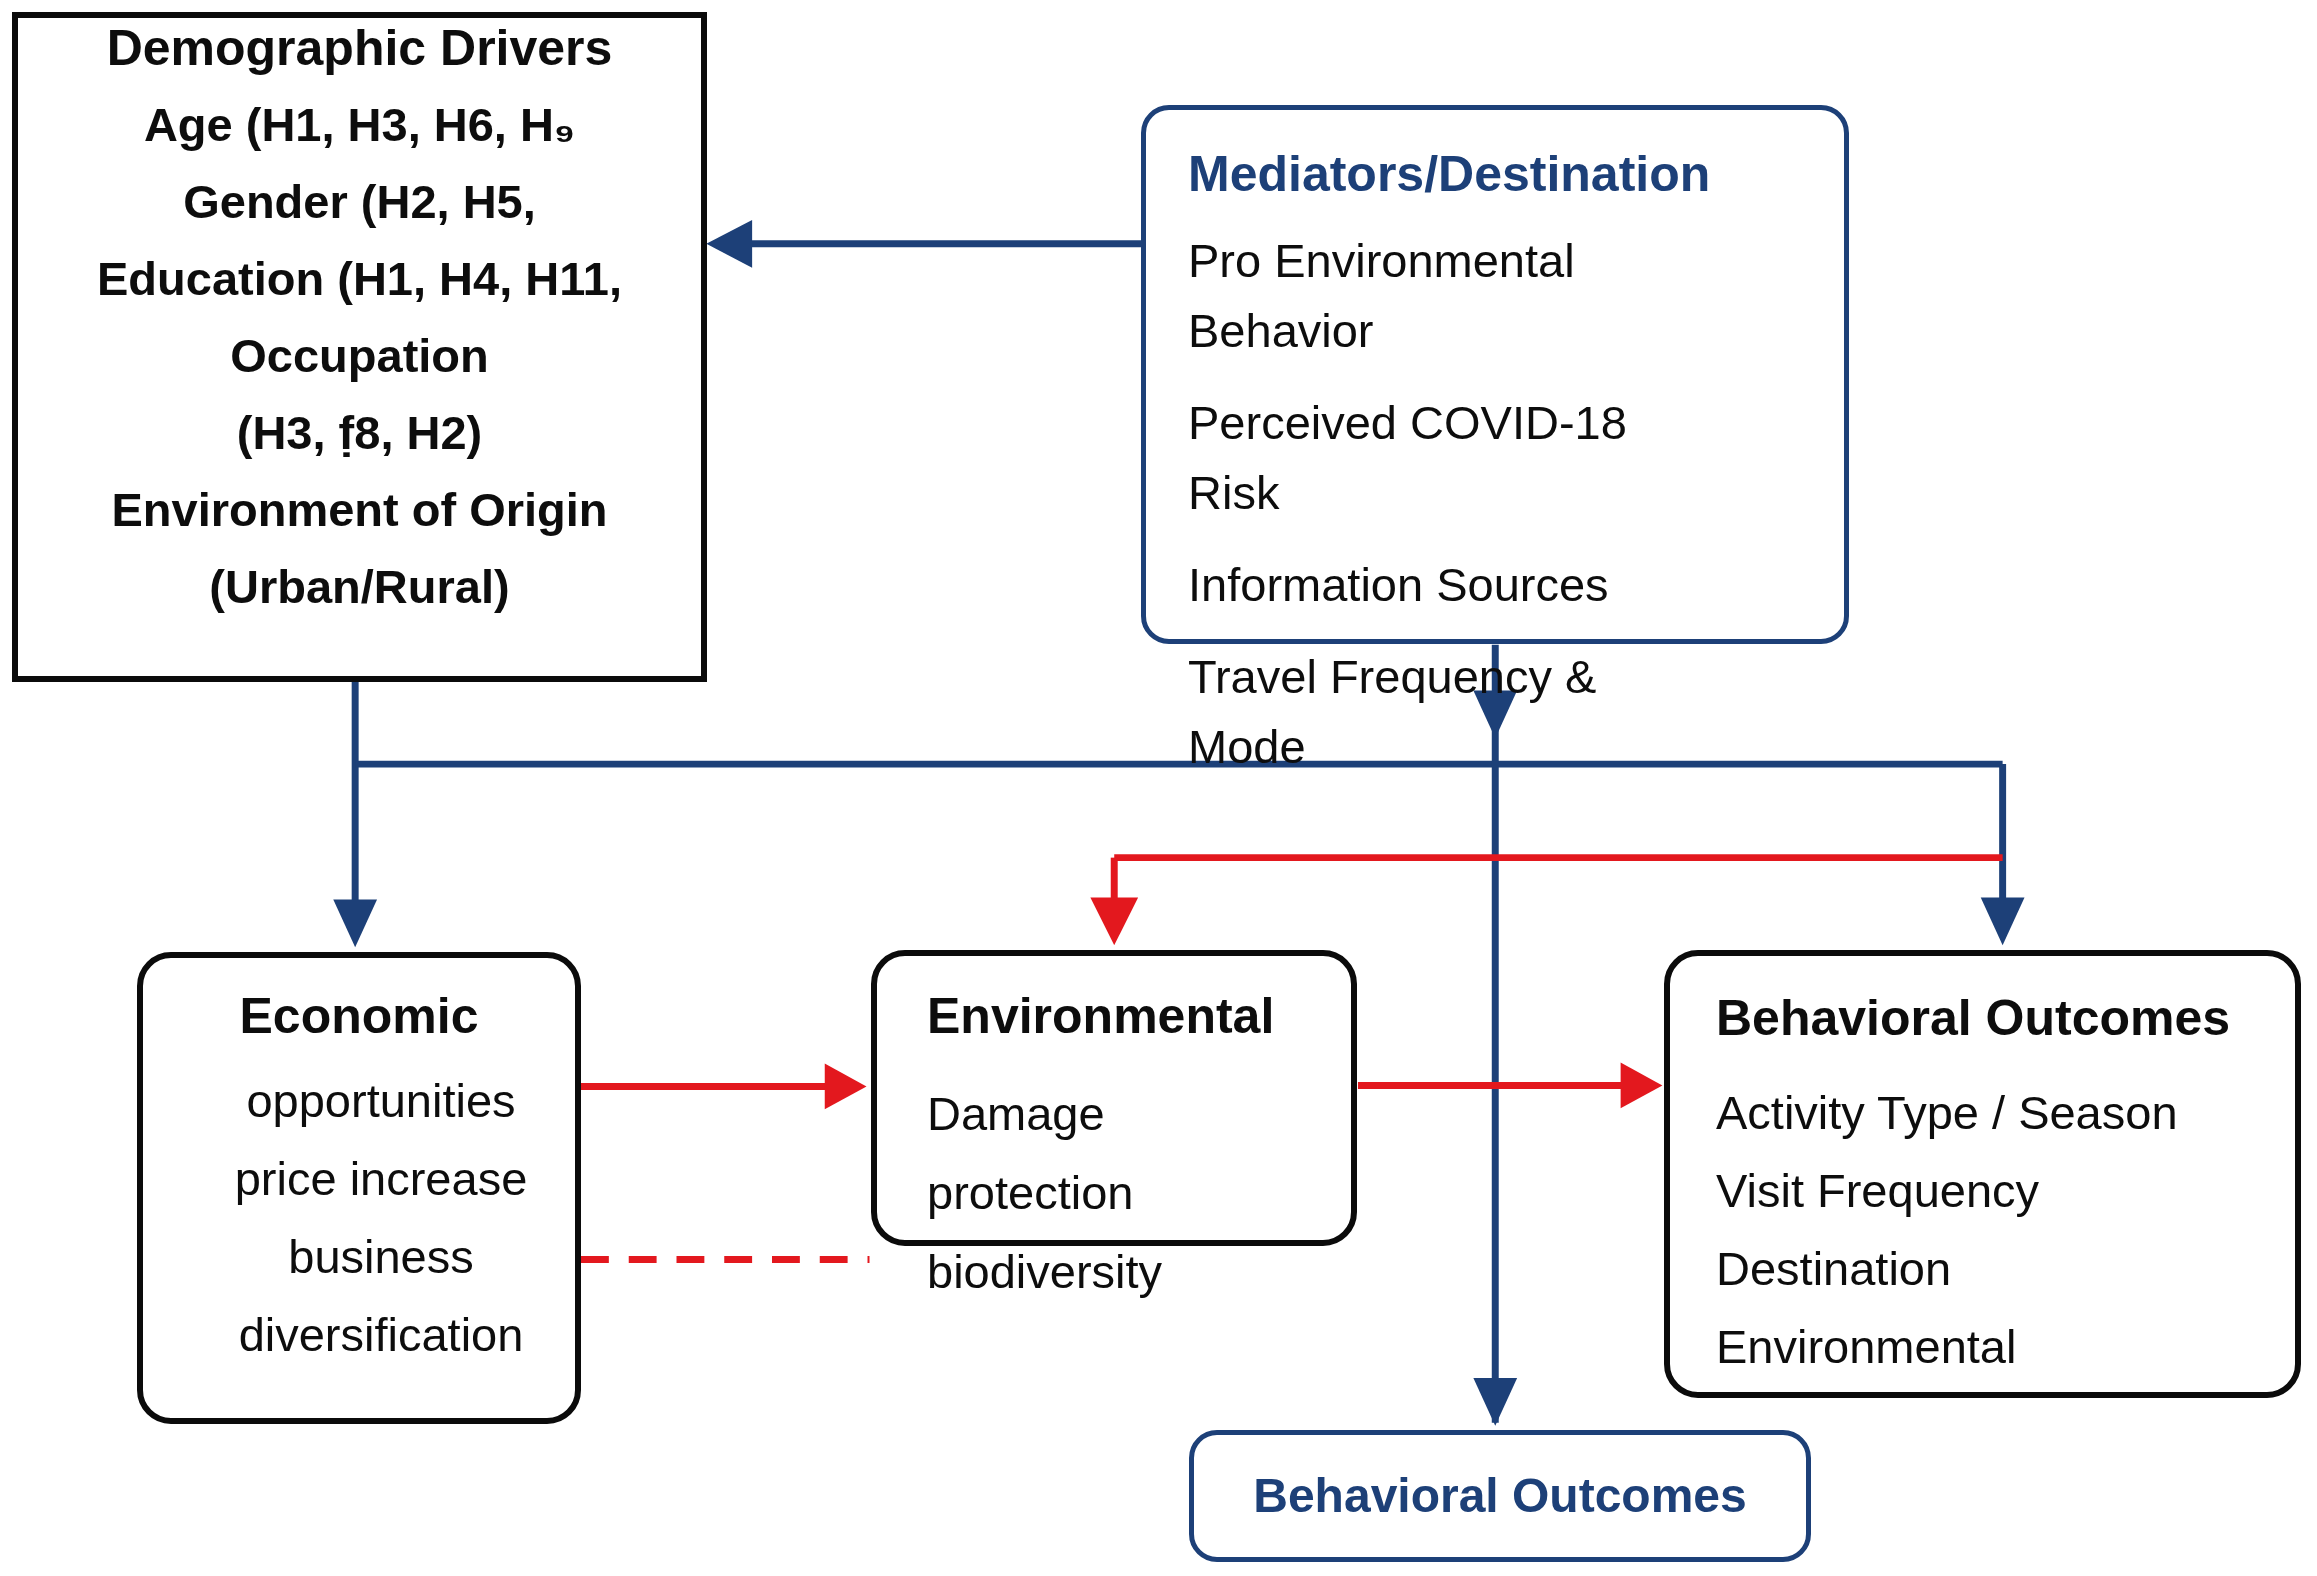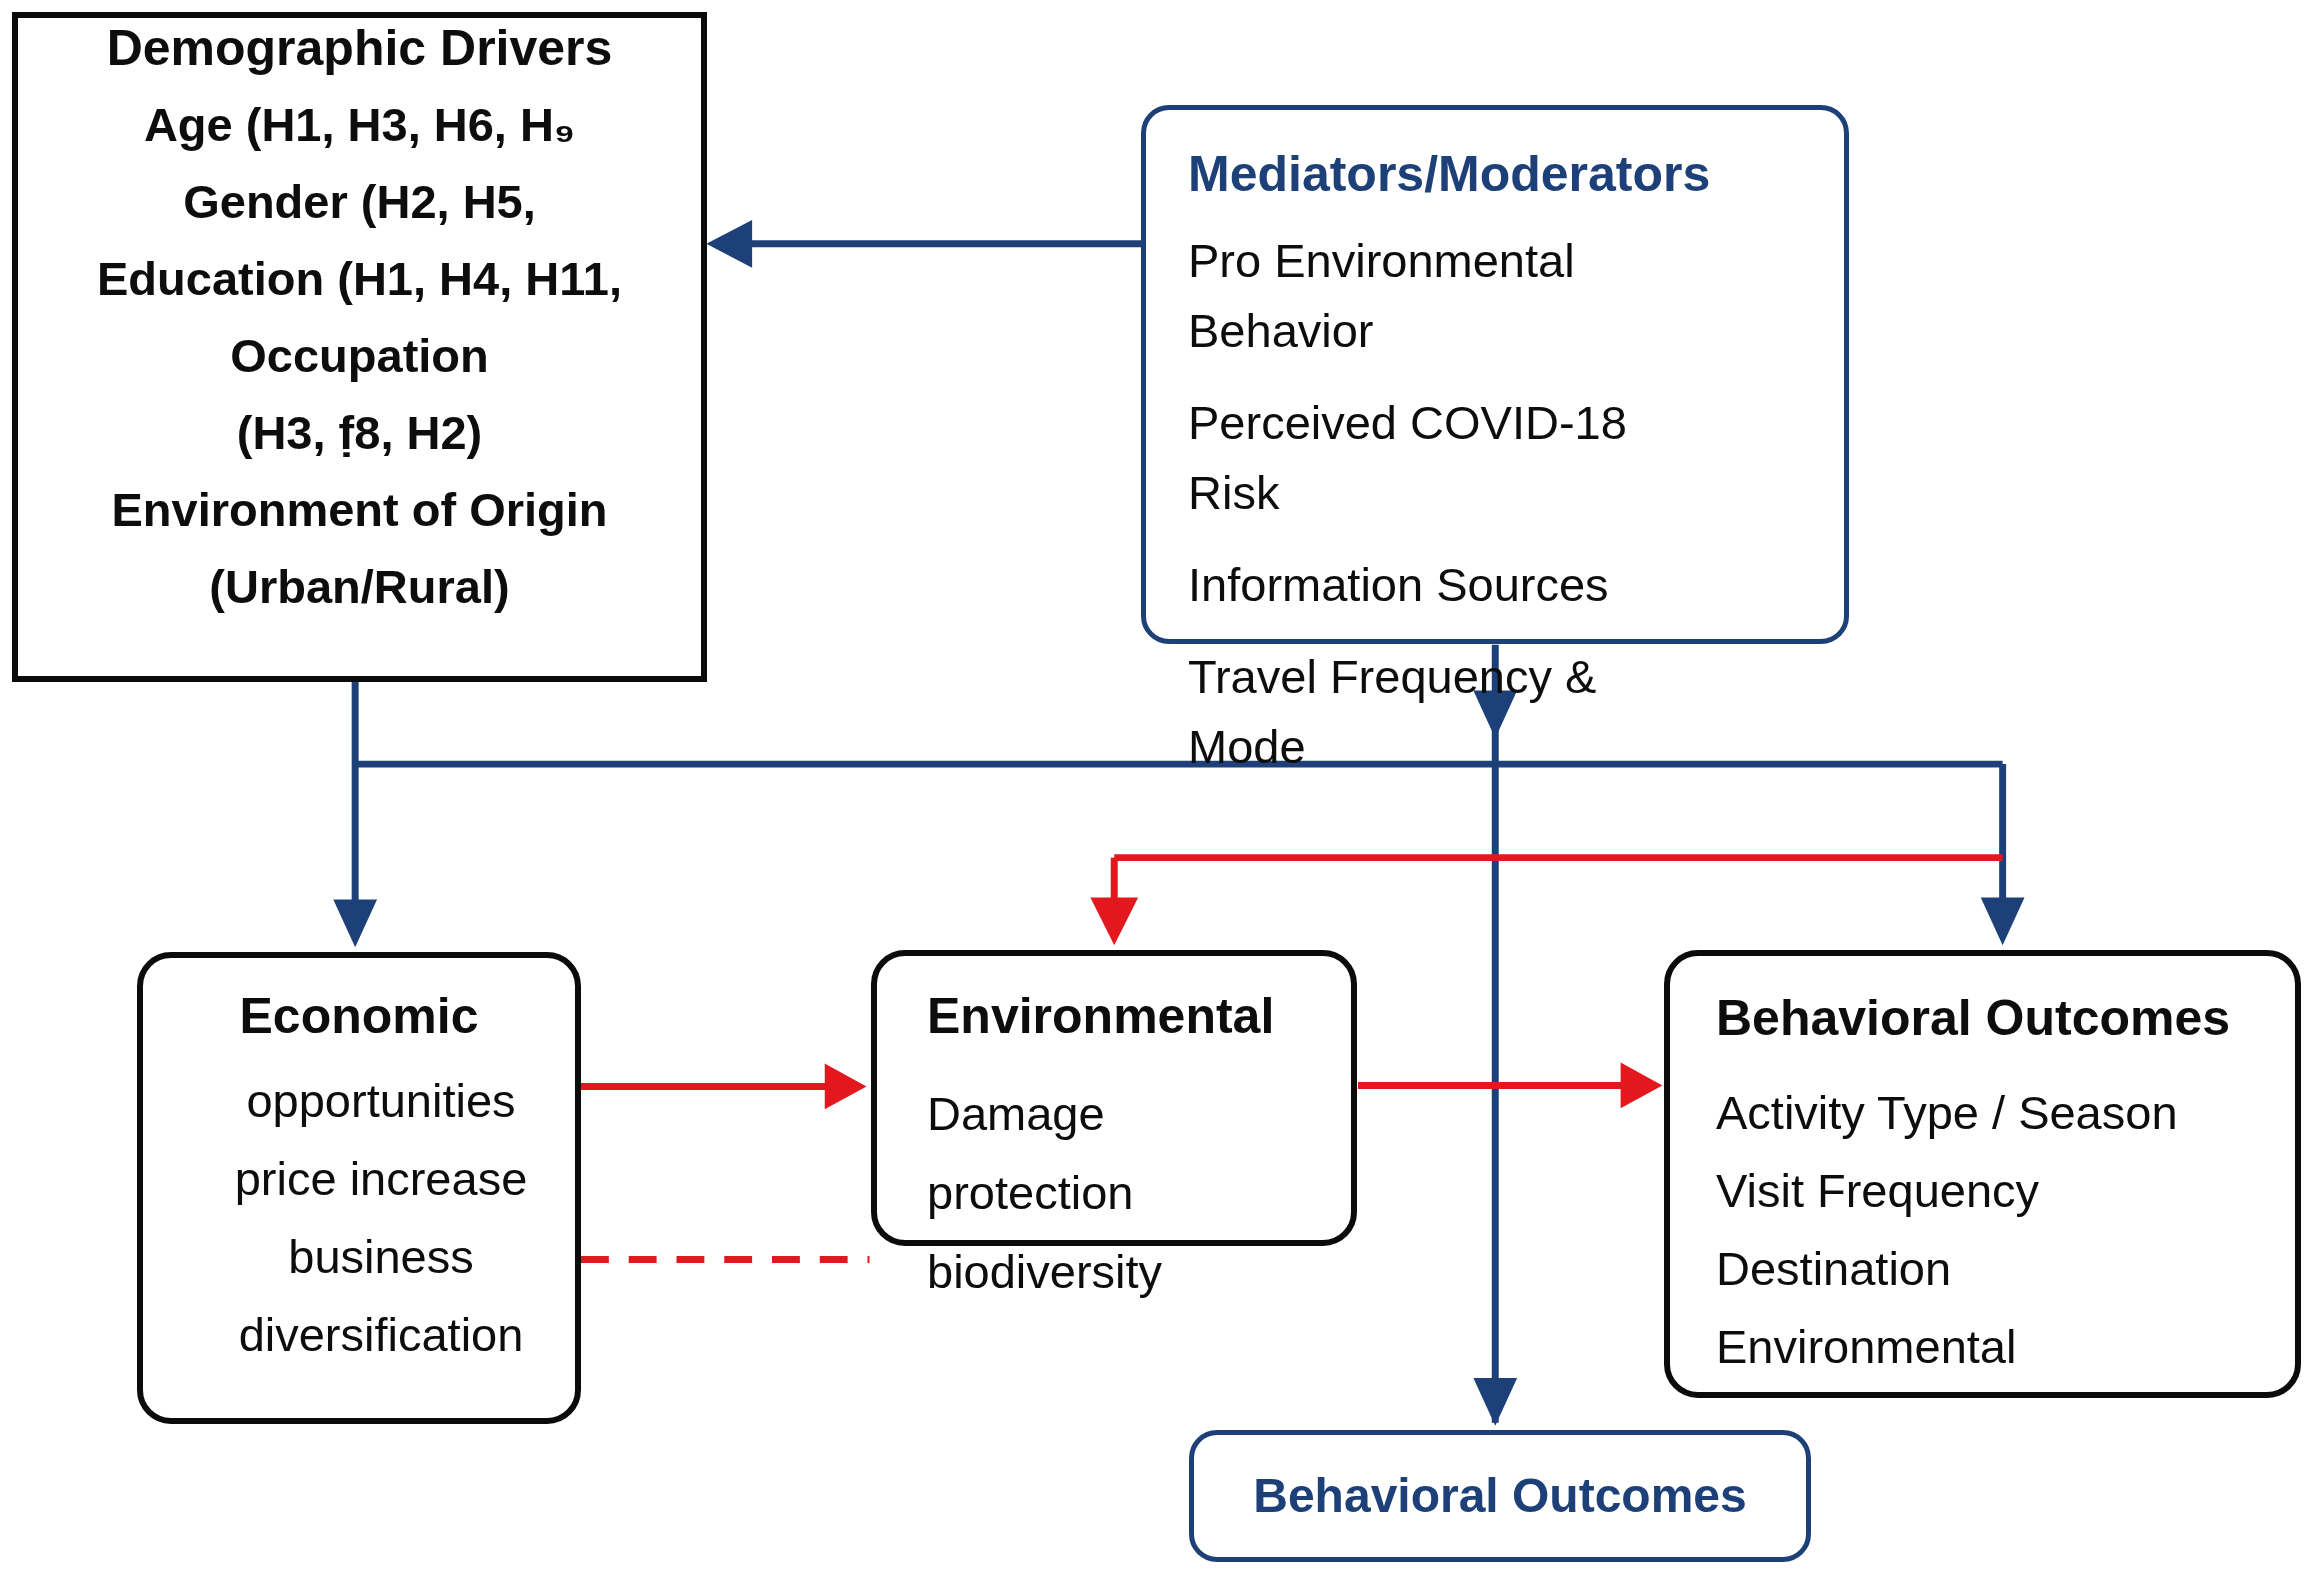--- a/index.html
+++ b/index.html
@@ -84,21 +84,21 @@
     <div class="line">Age (H1, H3, H6, H₉</div>
     <div class="line">Gender (H2, H5,</div>
     <div class="line">Education (H1, H4, H11,</div>
     <div class="line">Occupation</div>
     <div class="line">(H3, f̣8, H2)</div>
     <div class="line">Environment of Origin</div>
     <div class="line">(Urban/Rural)</div>
   </div>
 
   <div class="box navy-box mediators">
-    <div class="title navy-text">Mediators/Moderators</div>
+    <div class="title navy-text">Mediators/Destination</div>
     <div class="line">Pro Environmental Behavior</div>
     <div class="line">Perceived COVID-18 Risk</div>
     <div class="line">Information Sources</div>
     <div class="line">Travel Frequency &amp; Mode</div>
   </div>
 
   <div class="box black-box economic">
     <div class="title">Economic</div>
     <div class="line">opportunities</div>
     <div class="line">price increase</div>

